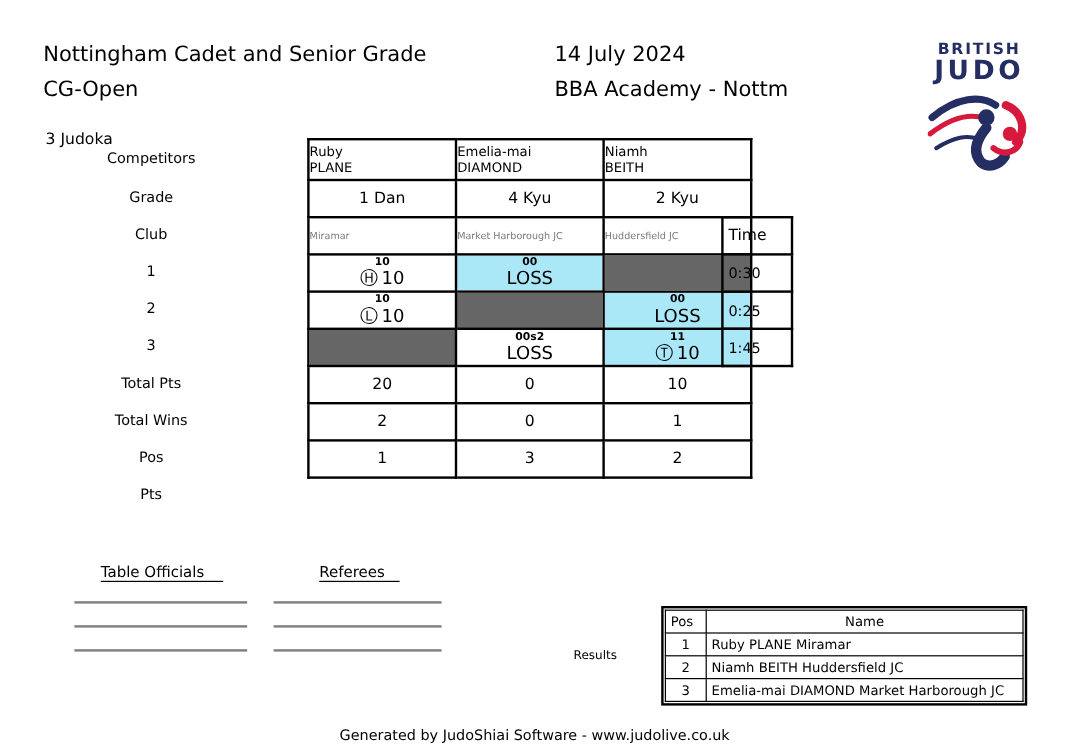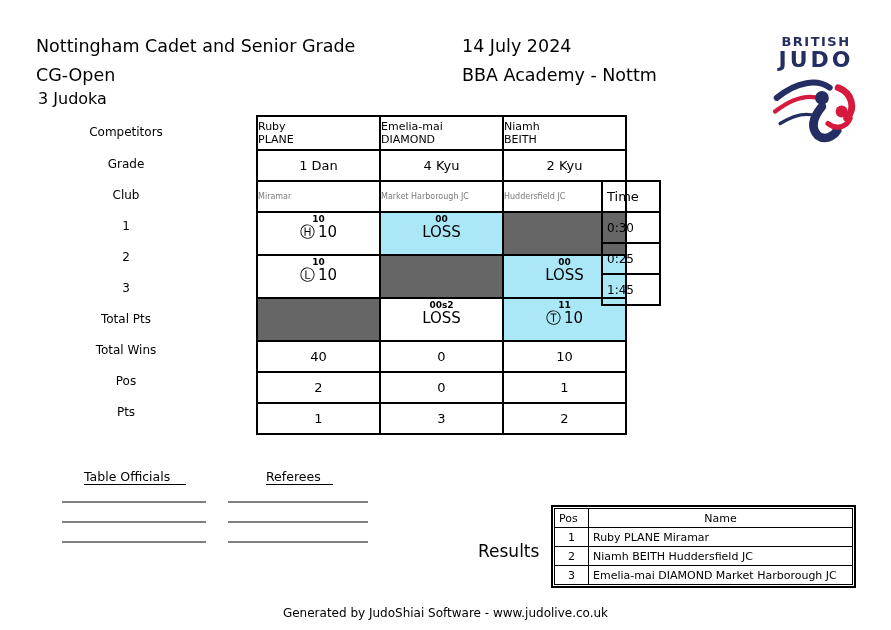--- a/index.html
+++ b/index.html
@@ -12,21 +12,21 @@
   }
   *{box-sizing:border-box;margin:0;padding:0;}
   html,body{background:#fff;}
   body{font-family:"DejaVu Sans","Liberation Sans",sans-serif;color:#000;}
   .sheet{position:relative;width:891px;height:630px;background:#fff;overflow:hidden;}
 
   
   .title-block{position:absolute;left:36px;top:32px;}
   .tournament{font-size:17.5px;line-height:29px;}
   .category{font-size:17.5px;line-height:28px;}
-  .judoka-count{font-size:16px;margin-top:0;margin-left:2px;}
+  .judoka-count{font-size:13px;margin-top:20px;margin-left:2px;}
   .date-block{position:absolute;left:462px;top:32px;}
   .event-date{font-size:17.5px;line-height:29px;}
   .venue{font-size:17.5px;line-height:28px;}
 
   
   .logo{position:absolute;left:772px;top:34px;width:88px;text-align:center;}
   .logo-line1{font-size:13px;font-weight:bold;letter-spacing:1.5px;color:var(--logo-navy);line-height:15px;}
   .logo-line2{font-size:22px;font-weight:bold;letter-spacing:3px;color:var(--logo-navy);line-height:22px;}
   .logo-figure{margin-top:3px;}
 
@@ -34,40 +34,40 @@
   .row-label{position:absolute;left:0;width:252px;text-align:center;font-size:12px;height:18px;line-height:18px;}
   table.pool{position:absolute;left:256px;top:115px;border-collapse:collapse;table-layout:fixed;}
   table.pool td{border:2px solid #000;width:123px;padding:0;vertical-align:middle;overflow:hidden;}
   td.comp-cell{vertical-align:top;padding:2px 4px;font-size:11px;line-height:13px;}
   td.grade-cell{text-align:center;font-size:13px;}
   td.club-cell{padding:0 4px;font-size:8px;color:var(--club-text);}
   td.match-cell{text-align:center;}
   td.match-cell.blue{background:var(--blue-cell);margin-left:20px;}
   td.match-cell.empty{background:var(--empty-cell);}
   .mscore{font-size:9px;font-weight:bold;line-height:10px;padding-top:1px;}
-  .mmain{font-size:15px;line-height:17px;padding-bottom:13px;}
+  .mmain{font-size:15px;line-height:17px;padding-bottom:1px;}
   .msym{font-size:15px;margin-right:3px;}
   td.num-cell{text-align:center;font-size:13px;}
   td.pts-cell{padding:0;}
   .pts-split{display:flex;height:100%;min-height:27px;align-items:stretch;}
   .pts-left{width:57%;font-size:9px;display:flex;align-items:center;padding-left:4px;}
   .pts-right{width:43%;border-left:2px solid #000;}
 
   
   table.time{position:absolute;left:601px;top:180px;border-collapse:collapse;table-layout:fixed;}
   table.time td{border:2px solid #000;width:58px;padding:0 4px;}
   td.time-head{text-align:left;font-size:13px;}
   td.time-val{font-size:12px;text-align:left;}
 
   
   .officials-label{position:absolute;font-size:12.5px;border-bottom:1px solid #000;}
   .sig-line{position:absolute;height:0;border-top:2px solid var(--line-gray);}
 
   
-  .results-label{position:absolute;left:478px;top:541px;font-size:17px;}
+  .results-label{position:absolute;left:478px;top:541px;font-size:10px;}
   .results-wrap{position:absolute;left:551px;top:505px;border:2px solid #000;padding:1px;background:#fff;}
   table.results{border-collapse:collapse;table-layout:fixed;}
   table.results td{border:1px solid #000;height:19px;font-size:11px;padding:0 4px;}
   td.res-pos-head{width:34px;text-align:left;}
   td.res-name-head{width:264px;text-align:center;}
   td.res-pos{text-align:center;}
   td.res-name{text-align:left;padding-left:7px;}
 
   
   .footer{position:absolute;left:0;top:606px;width:100%;text-align:center;font-size:12px;}
@@ -166,21 +166,21 @@
       <td class="match-cell">
         <div class="mscore">00s2</div>
         <div class="mmain">LOSS</div>
       </td>
       <td class="match-cell blue">
         <div class="mscore">11</div>
         <div class="mmain"><span class="msym">Ⓣ</span><span>10</span></div>
       </td>
     </tr>
     <tr style="height:31px;">
-      <td class="num-cell">40</td>
+      <td class="num-cell">20</td>
       <td class="num-cell">0</td>
       <td class="num-cell">10</td>
     </tr>
     <tr style="height:31px;">
       <td class="num-cell">2</td>
       <td class="num-cell">0</td>
       <td class="num-cell">1</td>
     </tr>
     <tr style="height:31px;">
       <td class="num-cell">1</td>

